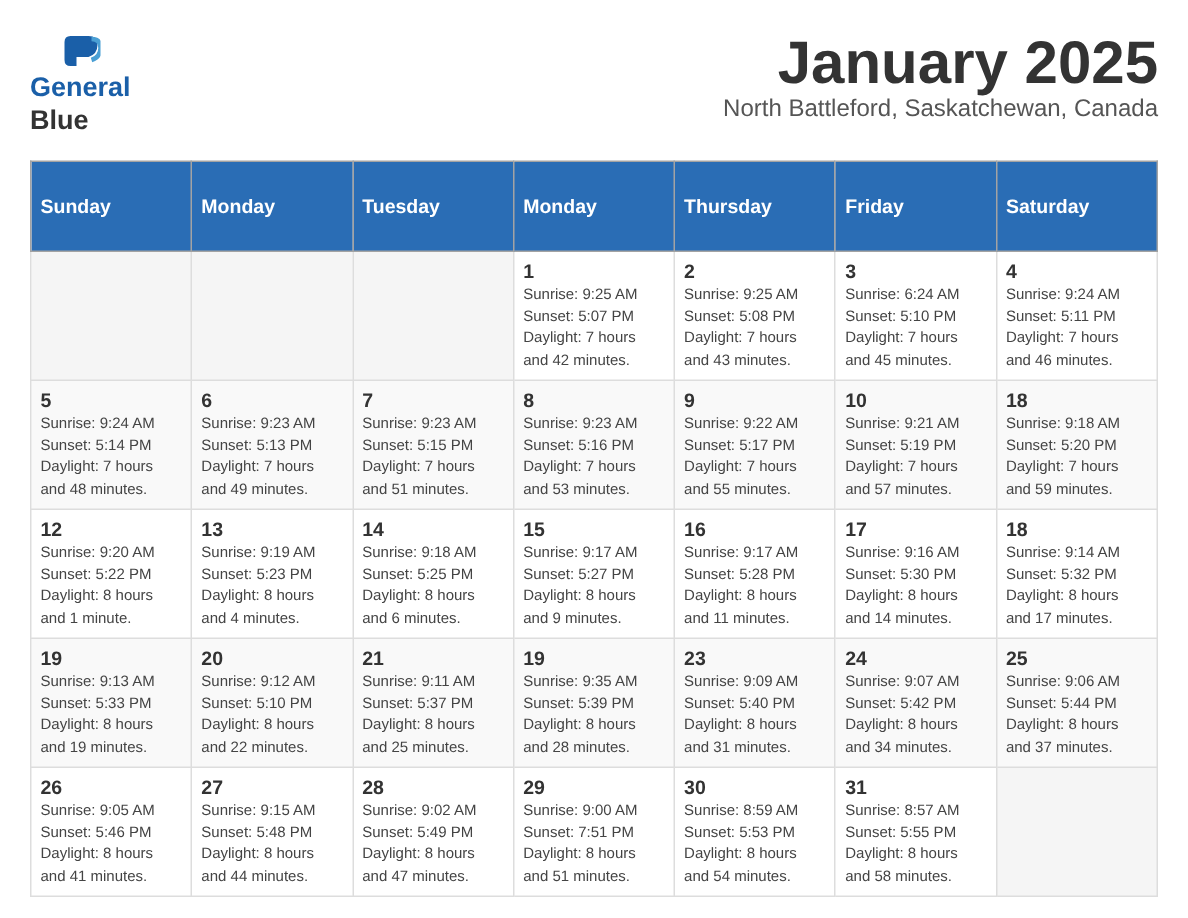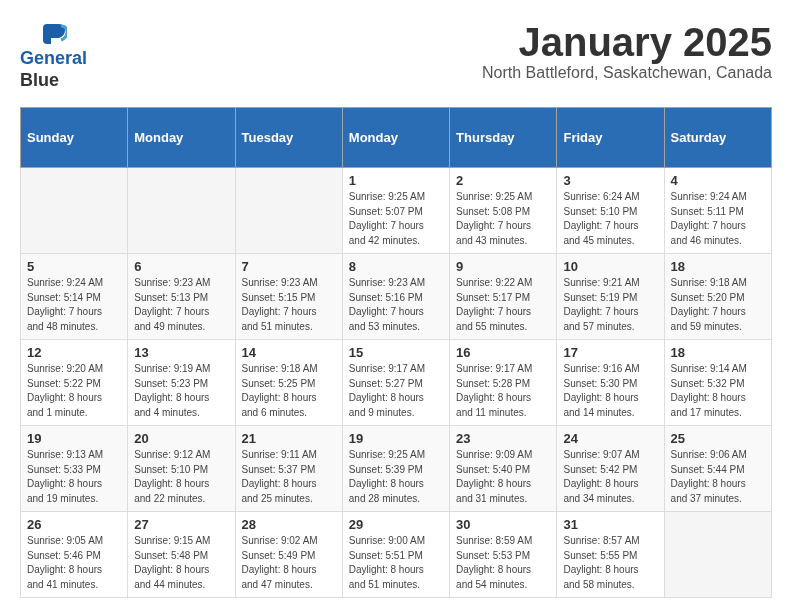--- a/index.html
+++ b/index.html
@@ -259,21 +259,21 @@
 Daylight: 8 hours and 22 minutes.</div>
         </td>
         <td>
           <span class="day-num">21</span>
           <div class="day-info">Sunrise: 9:11 AM
 Sunset: 5:37 PM
 Daylight: 8 hours and 25 minutes.</div>
         </td>
         <td>
           <span class="day-num">19</span>
-          <div class="day-info">Sunrise: 9:25 AM
+          <div class="day-info">Sunrise: 9:35 AM
 Sunset: 5:39 PM
 Daylight: 8 hours and 28 minutes.</div>
         </td>
         <td>
           <span class="day-num">23</span>
           <div class="day-info">Sunrise: 9:09 AM
 Sunset: 5:40 PM
 Daylight: 8 hours and 31 minutes.</div>
         </td>
         <td>
@@ -304,21 +304,21 @@
         </td>
         <td>
           <span class="day-num">28</span>
           <div class="day-info">Sunrise: 9:02 AM
 Sunset: 5:49 PM
 Daylight: 8 hours and 47 minutes.</div>
         </td>
         <td>
           <span class="day-num">29</span>
           <div class="day-info">Sunrise: 9:00 AM
-Sunset: 5:51 PM
+Sunset: 7:51 PM
 Daylight: 8 hours and 51 minutes.</div>
         </td>
         <td>
           <span class="day-num">30</span>
           <div class="day-info">Sunrise: 8:59 AM
 Sunset: 5:53 PM
 Daylight: 8 hours and 54 minutes.</div>
         </td>
         <td>
           <span class="day-num">31</span>

